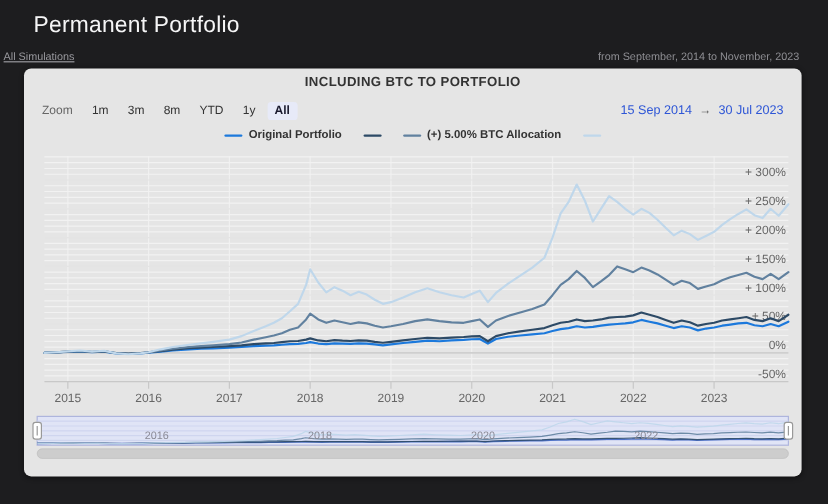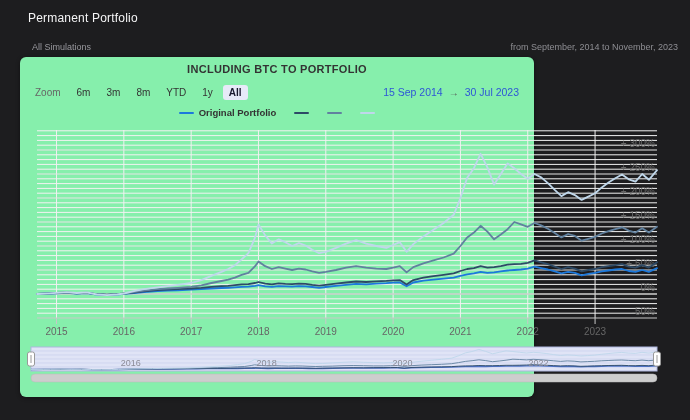--- a/index.html
+++ b/index.html
@@ -1,26 +1,26 @@
 <!DOCTYPE html>
 <html><head>
 <meta charset="utf-8">
 <style>
   html,body{margin:0;padding:0;}
   body{
     width:690px;height:420px;overflow:hidden;position:relative;
     background:#1d1d1f;
     font-family:"Liberation Sans", sans-serif;
   }
-  .hdr-title{position:absolute;left:28px;top:11px;font-size:12px;color:#f5f5f6;letter-spacing:.2px;}
-  .hdr-sub{position:absolute;left:32px;top:42px;font-size:9px;color:#98989d;}
-  .hdr-range{position:absolute;right:12px;top:42px;font-size:9px;color:#8e8e93;}
+  .hdr-title{position:absolute;left:28px;top:11px;font-size:19px;color:#f5f5f6;letter-spacing:.2px;}
+  .hdr-sub{position:absolute;left:3px;top:42px;font-size:9px;color:#98989d;text-decoration:underline;}
+  .hdr-range{position:absolute;right:24px;top:42px;font-size:9px;color:#8e8e93;}
   .card{
-    position:absolute;left:20px;top:57px;width:514px;height:340px;
-    background:#86efac;border-radius:6px;box-shadow:0 1px 4px rgba(0,0,0,.45);
+    position:absolute;left:20px;top:57px;width:648px;height:340px;
+    background:#e5e5e5;border-radius:6px;box-shadow:0 1px 4px rgba(0,0,0,.45);
   }
   .chart-title{
     position:absolute;left:0;right:0;top:6px;text-align:center;
     font-size:11px;font-weight:bold;color:#333;letter-spacing:.3px;
   }
   .rs-row{position:absolute;left:15px;top:27px;height:17px;display:flex;align-items:center;}
   .rs-label{font-size:10px;color:#666;margin-right:8px;}
   .rs-btn{
     font-size:10px;color:#333;padding:2px 6px;margin:0 2px;border-radius:3px;cursor:pointer;
   }
@@ -43,21 +43,21 @@
 
 <div class="hdr-title">Permanent Portfolio</div>
 <div class="hdr-sub">All Simulations</div>
 <div class="hdr-range">from September, 2014 to November, 2023</div>
 
 <div class="card">
   <div class="chart-title">INCLUDING BTC TO PORTFOLIO</div>
 
   <div class="rs-row">
     <span class="rs-label">Zoom</span>
-    <span class="rs-btn">6m</span>
+    <span class="rs-btn">1m</span>
     <span class="rs-btn">3m</span>
     <span class="rs-btn">8m</span>
     <span class="rs-btn">YTD</span>
     <span class="rs-btn">1y</span>
     <span class="rs-btn selected">All</span>
   </div>
 
   <div class="date-range">
     <span class="date-input">15 Sep 2014</span>
     <span class="date-arrow">→</span>
@@ -67,20 +67,21 @@
   <div class="legend">
     <div class="legend-item">
       <span class="legend-dash" style="background: rgb(28, 121, 220);"></span>
       <span class="legend-text">Original Portfolio</span>
     </div>
     <div class="legend-item">
       <span class="legend-dash" style="background: rgb(45, 74, 102);"></span>
     </div>
     <div class="legend-item">
       <span class="legend-dash" style="background: rgb(97, 129, 159);"></span>
+      <span class="legend-text">(+) 5.00% BTC Allocation</span>
     </div>
     <div class="legend-item">
       <span class="legend-dash" style="background: rgb(191, 215, 235);"></span>
     </div>
   </div>
 
   <svg id="chart-svg" width="642" height="340" style="position:absolute;left:0;top:0;">
       <g>
         <line x1="36.52225841476403" x2="36.52225841476403" y1="73" y2="261" stroke="#f0f0f0" stroke-width="1"></line>
         <line x1="103.84039087947605" x2="103.84039087947605" y1="73" y2="261" stroke="#f0f0f0" stroke-width="1"></line>

